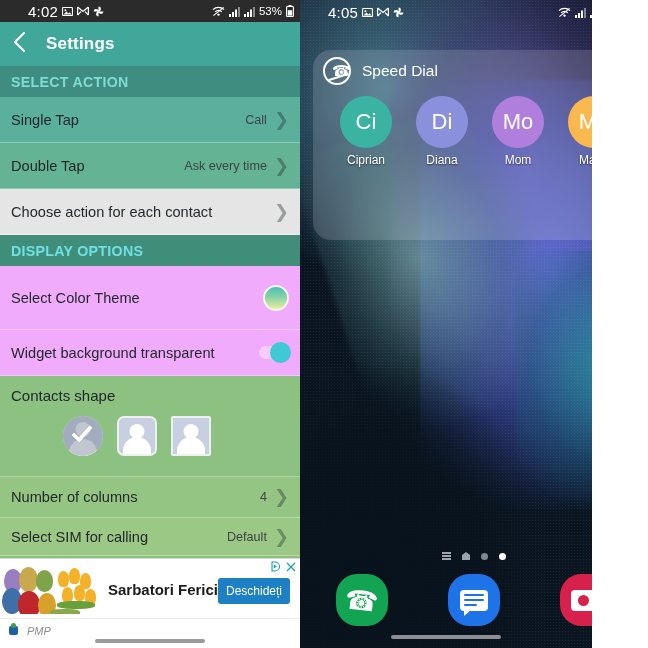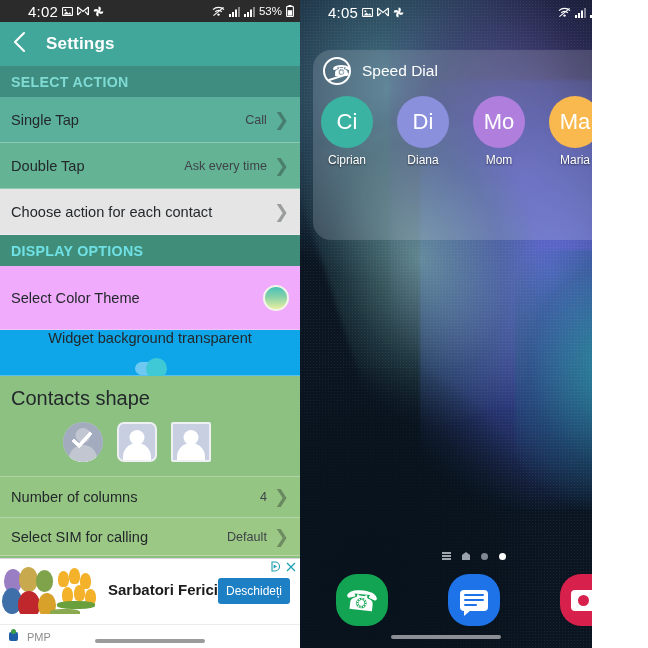--- a/index.html
+++ b/index.html
@@ -33,35 +33,35 @@
   .row .right { display:flex; align-items:center; gap:7px;text-align:center; }
   .row .value { color:#3e4448; font-size:12.6px; }
   .chev { color:rgba(40,50,45,0.40); font-size:18px; line-height:1;
     font-family:"DejaVu Sans", sans-serif; }
 
   
   .r1 { height:46px; background:#5ab09a; }
   .r2 { height:46px; background:#63b394; }
   .r3 { height:46px; background:#e5e5e5; }
   .r4 { height:64px; background:#f0abfc; }
-  .r5 { height:46px; background:#0ea5e9;flex-direction:column; }
+  .r5 { height:46px; background:#f0abfc; }
   .r6 { height:101px; background:#8cc181; flex-direction:column;
     align-items:stretch; justify-content:flex-start; padding-top:11px; }
   .r7 { height:41px; background:#95c583; }
   .r8 { height:38px; background:#9cc886; }
 
   .theme-circle { width:26px; height:26px; border-radius:50%;
     background:linear-gradient(180deg,#49c0b6 0%,#86d2a8 45%,#e9efa0 100%);
     border:2px solid #f2f5e8; }
   .toggle { position:relative; width:30px; height:13px; border-radius:7px;
     background:rgba(255,255,255,0.40); }
   .toggle::after { content:""; position:absolute; right:-2px; top:-4px;
     width:21px; height:21px; border-radius:50%; background:#3fc9d6; }
 
-  .shape-row-label { color:#23282b; font-size:20px; padding-left:0; }
+  .shape-row-label { color:#23282b; font-size:15px; padding-left:0; }
   .shapes { display:flex; gap:14px; padding:12px 0 0 52px; }
   .shape { position:relative; width:40px; height:40px; overflow:hidden;
     background:#c7cfe0; }
   .shape .head { position:absolute; left:50%; top:6px; transform:translateX(-50%);
     width:15px; height:15px; border-radius:50%; background:#ffffff; }
   .shape .body { position:absolute; left:50%; bottom:-3px; transform:translateX(-50%);
     width:28px; height:20px; border-radius:14px 14px 0 0; background:#ffffff; }
   .shape.circle { border-radius:50%; }
   .shape.rounded { border-radius:7px; border:2px solid #eef0f4; }
   .shape.square { border-radius:2px; border:2px solid #eef0f4; }
@@ -80,23 +80,23 @@
   .ad-pic { position:absolute; left:2px; top:8px; width:96px; height:56px;
     overflow:hidden; border-radius:2px; }
   .egg { position:absolute; border-radius:50% 50% 48% 48%; }
   .tulip { position:absolute; border-radius:50% 50% 40% 40%; background:#f4b12a; }
   .leaf { position:absolute; background:#6aa03c; border-radius:40%; }
   .ad-title { position:absolute; left:108px; top:22px; color:#1b1b1b;
     font-size:15px; font-weight:bold; }
   .ad-btn { position:absolute; right:10px; top:19px; height:26px; padding:0 8px;
     background:#1d7fc4; color:#ffffff; font-size:12px; border-radius:3px;
     display:flex; align-items:center; }
-  .ad-foot { position:absolute; left:0; bottom:0; width:300px; height:24px;
+  .ad-foot { position:absolute; left:0; bottom:6px; width:300px; height:24px;
     background:#ffffff; display:flex; align-items:center; gap:7px; padding-left:7px;
-    border-top:1px solid #ececec; }
+    border-top:1px solid #ececec;font-style:italic; }
   .pmp-ico { width:13px; height:15px; position:relative; }
   .pmp-ico i { position:absolute; left:2px; top:3px; width:9px; height:9px;
     background:#1f5fa8; border-radius:2px; }
   .pmp-ico b { position:absolute; left:4px; top:0px; width:5px; height:5px;
     background:#3f9e4a; border-radius:50%; }
   .pmp-txt { color:#8e8e8e; font-size:11px; }
 
   
   #right { position:relative; width:292px; height:648px; background:#0b1624; overflow:hidden; }
   .wall { position:absolute; inset:0; background:#0a1521; }
@@ -139,21 +139,21 @@
     line-height:1; font-family:"DejaVu Sans", sans-serif; }
   .w-title { color:#ffffff; font-size:15.5px; margin-left:11px; }
   .w-add { margin-left:auto; position:relative; width:26px; height:20px; }
   .w-add .p-head { position:absolute; right:1px; top:0; width:9px; height:9px;
     border-radius:50%; background:#ffffff; }
   .w-add .p-body { position:absolute; right:-2px; bottom:1px; width:17px; height:11px;
     border-radius:9px 9px 2px 2px; background:#ffffff; }
   .w-add .plus-v { position:absolute; left:1px; top:3px; width:2.5px; height:11px; background:#fff; }
   .w-add .plus-h { position:absolute; left:-3px; top:7px; width:11px; height:2.5px; background:#fff; }
 
-  .contacts { display:flex; padding:4px 0 0 8px; gap:24px; }
+  .contacts { display:flex; padding:4px 0 0 27px; gap:24px; }
   .contact { width:52px; display:flex; flex-direction:column; align-items:center; }
   .avatar { width:52px; height:52px; border-radius:50%; display:flex;
     align-items:center; justify-content:center; color:#ffffff; font-size:22px; }
   .cname { margin-top:5px; color:#ffffff; font-size:12px; text-shadow:0 1px 2px rgba(0,0,0,0.6); }
 
   .pageind { position:absolute; left:0; bottom:88px; width:348px; z-index:6;
     display:flex; justify-content:center; align-items:center; gap:11px; }
   .pi-burger { width:9px; height:8px; display:flex; flex-direction:column;
     justify-content:space-between; opacity:0.8; }
   .pi-burger i { height:1.6px; background:#c6ccd4; display:block; }

